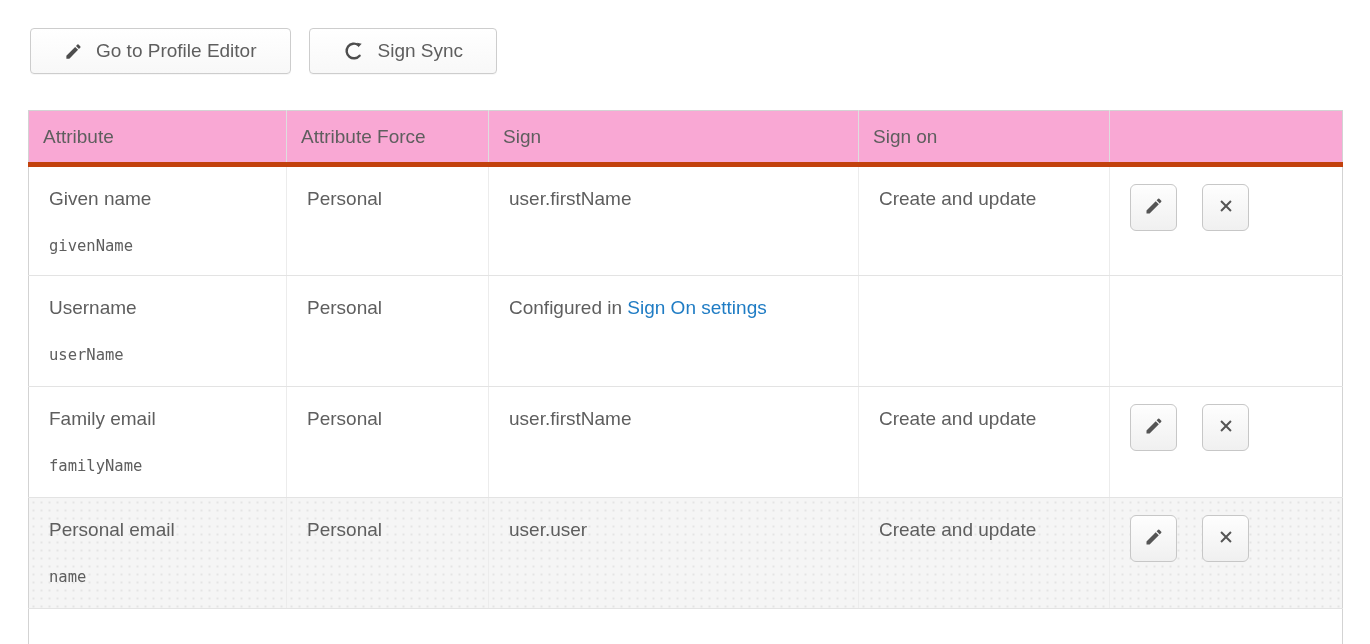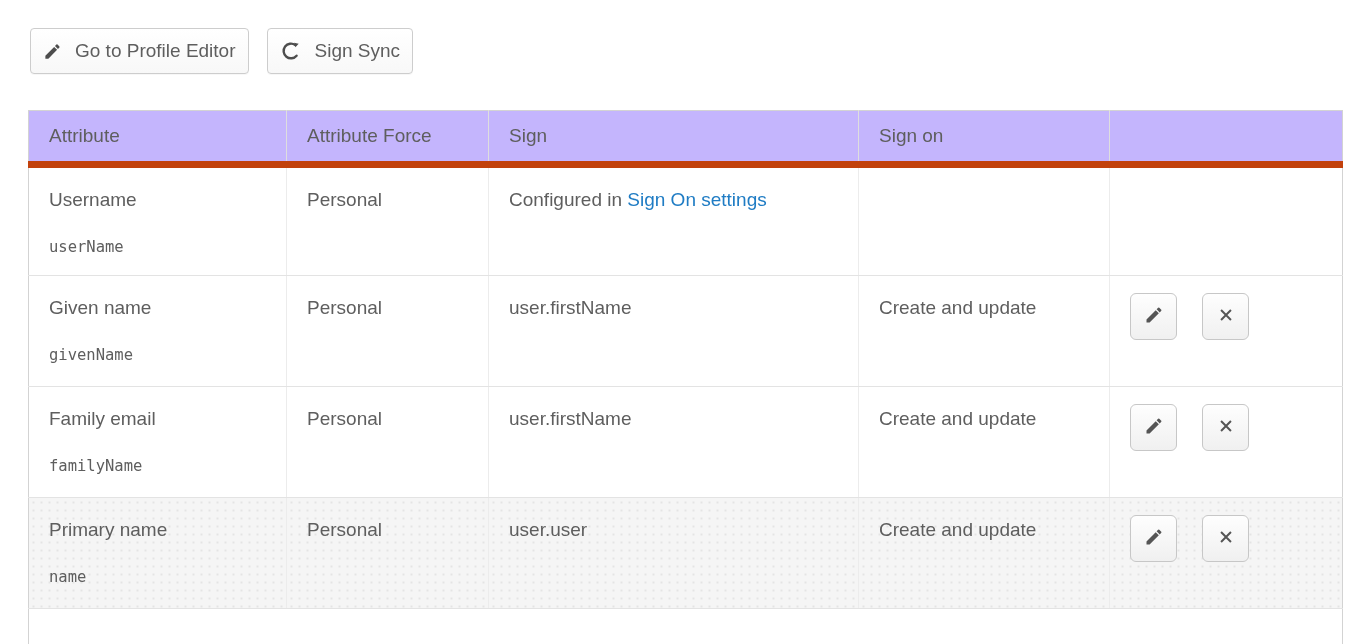--- a/index.html
+++ b/index.html
@@ -15,21 +15,21 @@
     margin: 28px 0 0 30px;
     display: flex;
     gap: 18px;
     align-items: center;
   }
   .btn {
     display: inline-flex;
     align-items: center;
     gap: 13px;
     height: 46px;
-    padding: 0 12px;
+    padding: 0 33px;
     background: linear-gradient(#ffffff, #f8f8f8);
     border: 1px solid #cdcdcd;
     border-radius: 4px;
     font-family: "Liberation Sans", sans-serif;
     font-size: 19px;
     color: #5e5e5e;
     cursor: pointer;
     box-shadow: 0 1px 0 rgba(0,0,0,0.03);
   }
   .btn .ic { display: inline-flex; color: #4d4d4d; }
@@ -39,27 +39,27 @@
     margin: 36px 0 0 28px;
     width: 1314px;
     border-collapse: collapse;
     table-layout: fixed;
     border: 1px solid #d3d3d3;
     font-size: 19px;
     color: #5e5e5e;
   }
   .attr-table th {
     height: 54px;
-    background: #c4b5fd;
+    background: #f9a8d4;
     text-align: left;
     font-weight: 400;
     font-size: 19px;
-    padding: 0 0 0 20px;
+    padding: 0 0 0 14px;
     border-right: 1px solid #dedede;
-    border-bottom: 7px solid #c2410c;
+    border-bottom: 5px solid #c2410c;
     color: #5e5e5e;
   }
   .attr-table th:last-child { border-right: none; }
   .attr-table td {
     height: 111px;
     vertical-align: top;
     padding: 21px 16px 0 20px;
     border-right: 1px solid #ececec;
     border-bottom: 1px solid #e3e3e3;
     background: #ffffff;
@@ -141,33 +141,20 @@
         <th>Attribute Force</th>
         <th>Sign</th>
         <th>Sign on</th>
         <th></th>
       </tr>
     </thead>
     <tbody>
 
       <tr>
         <td>
-          <div class="display-name">Username</div>
-          <div class="var-name">userName</div>
-        </td>
-        <td>Personal</td>
-        <td>
-          <span>Configured in </span><a class="link">Sign On settings</a>
-        </td>
-        <td></td>
-        <td class="cell-actions"></td>
-      </tr>
-
-      <tr>
-        <td>
           <div class="display-name">Given name</div>
           <div class="var-name">givenName</div>
         </td>
         <td>Personal</td>
         <td>user.firstName</td>
         <td>Create and update</td>
         <td class="cell-actions">
           <div class="actions">
             <button class="icon-btn">
               <span>
@@ -182,20 +169,33 @@
                   <path d="M4.5 4.5 L15.5 15.5 M15.5 4.5 L4.5 15.5" stroke="currentColor" stroke-width="2.2"></path>
                 </svg>
               </span>
             </button>
           </div>
         </td>
       </tr>
 
       <tr>
         <td>
+          <div class="display-name">Username</div>
+          <div class="var-name">userName</div>
+        </td>
+        <td>Personal</td>
+        <td>
+          <span>Configured in </span><a class="link">Sign On settings</a>
+        </td>
+        <td></td>
+        <td class="cell-actions"></td>
+      </tr>
+
+      <tr>
+        <td>
           <div class="display-name">Family email</div>
           <div class="var-name">familyName</div>
         </td>
         <td>Personal</td>
         <td>user.firstName</td>
         <td>Create and update</td>
         <td class="cell-actions">
           <div class="actions">
             <button class="icon-btn">
               <span>
@@ -210,21 +210,21 @@
                   <path d="M4.5 4.5 L15.5 15.5 M15.5 4.5 L4.5 15.5" stroke="currentColor" stroke-width="2.2"></path>
                 </svg>
               </span>
             </button>
           </div>
         </td>
       </tr>
 
       <tr class="row-highlight">
         <td>
-          <div class="display-name">Primary name</div>
+          <div class="display-name">Personal email</div>
           <div class="var-name">name</div>
         </td>
         <td>Personal</td>
         <td>user.user</td>
         <td>Create and update</td>
         <td class="cell-actions">
           <div class="actions">
             <button class="icon-btn">
               <span>
                 <svg width="20" height="20" viewBox="0 0 24 24" fill="currentColor" aria-hidden="true">

